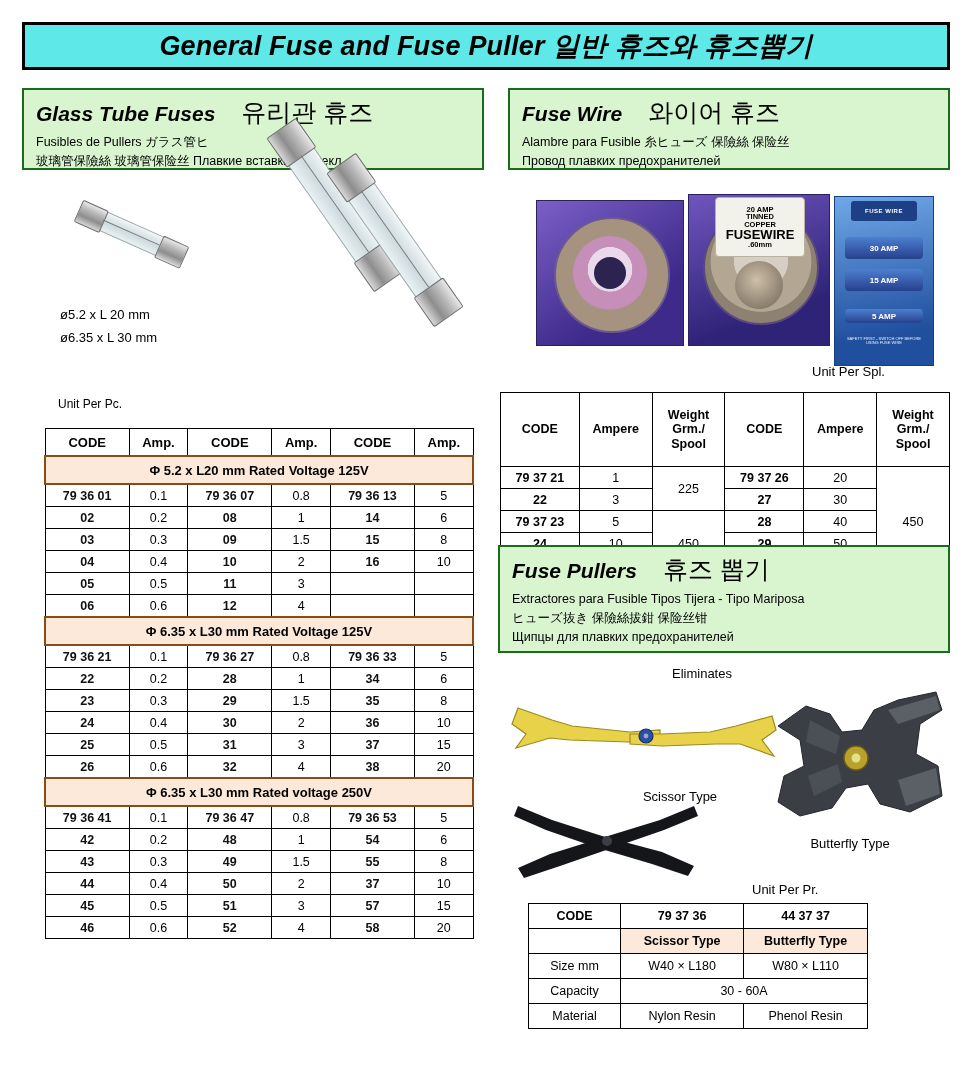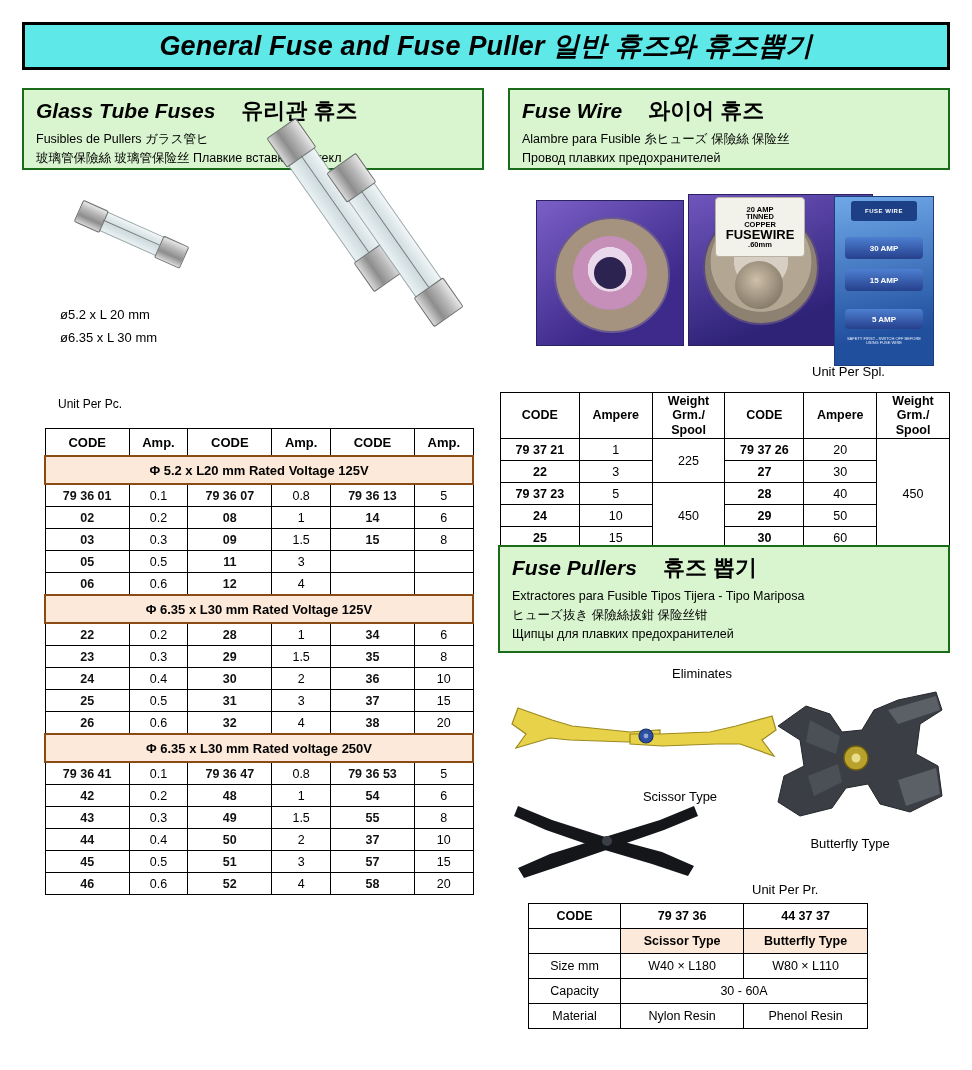--- a/index.html
+++ b/index.html
@@ -26,21 +26,21 @@
   }
 
   
   .sec-box{
     position:absolute;border:2px solid #1a6b1a;background:#d9f5cf;
     box-sizing:border-box;padding:6px 12px;
   }
   .sec-title{
     font-size:21px;font-weight:bold;font-style:italic;display:flex;align-items:baseline;gap:26px;
   }
-  .sec-title .kr{font-style:normal;font-size:22px;font-weight:bold;}
+  .sec-title .kr{font-style:normal;font-size:25px;font-weight:normal;}
   .sec-sub{font-size:12.5px;margin-top:4px;line-height:1.45;}
 
   
   .lbl{position:absolute;font-size:13px;}
   .lbl.sm{font-size:12px;}
 
   
   table{border-collapse:collapse;}
   .tbl{position:absolute;font-size:12.5px;}
   .tbl td,.tbl th{border:1px solid #000;text-align:center;padding:2px 4px;font-weight:normal;}
@@ -50,21 +50,21 @@
   #glass-table td{height:17px;}
   #glass-table .hdr td{font-weight:bold;font-size:13px;height:22px;background:#fff;}
   #glass-table .code{font-weight:bold;color:#111;}
   #glass-table .band td{
     background:#fde9d9;font-weight:bold;font-size:13px;height:22px;border:2px solid #8a4b14;
   }
 
   
   #wire-table{left:500px;top:392px;width:450px;font-size:12.5px;}
   #wire-table td{height:17px;}
-  #wire-table .hdr td{font-weight:bold;height:auto;padding:1px 4px;line-height:1.15;}
+  #wire-table .hdr td{font-weight:bold;height:auto;padding:15px 4px;line-height:1.15;}
   #wire-table .code{font-weight:bold;}
 
   
   #puller-table{left:528px;top:903px;width:340px;font-size:12.5px;}
   #puller-table td{height:20px;}
   #puller-table .type td.t{background:#fde9d9;font-weight:bold;}
 
   
   .img-area{position:absolute;}
 
@@ -166,40 +166,56 @@
     </tr>
     <tr>
       <td class="code">03</td>
       <td>0.3</td>
       <td class="code">09</td>
       <td>1.5</td>
       <td class="code">15</td>
       <td>8</td>
     </tr>
     <tr>
+      <td class="code">04</td>
+      <td>0.4</td>
+      <td class="code">10</td>
+      <td>2</td>
+      <td class="code">16</td>
+      <td>10</td>
+    </tr>
+    <tr>
       <td class="code">05</td>
       <td>0.5</td>
       <td class="code">11</td>
       <td>3</td>
       <td></td>
       <td></td>
     </tr>
     <tr>
       <td class="code">06</td>
       <td>0.6</td>
       <td class="code">12</td>
       <td>4</td>
       <td></td>
       <td></td>
     </tr>
 
     <tr class="band">
       <td colspan="6">Φ 6.35 x L30 mm Rated Voltage 125V</td>
     </tr>
     <tr>
+      <td class="code">79 36 21</td>
+      <td>0.1</td>
+      <td class="code">79 36 27</td>
+      <td>0.8</td>
+      <td class="code">79 36 33</td>
+      <td>5</td>
+    </tr>
+    <tr>
       <td class="code">22</td>
       <td>0.2</td>
       <td class="code">28</td>
       <td>1</td>
       <td class="code">34</td>
       <td>6</td>
     </tr>
     <tr>
       <td class="code">23</td>
       <td>0.3</td>
@@ -297,21 +313,21 @@
   </div>
 
   <div class="img-area" style="left:536px;top:194px;width:396px;height:150px;">
 
     <div class="photo" style="left:0;top:6px;width:146px;height:144px;background:linear-gradient(145deg,#7b5fc7,#3d2a8a 70%);border:1px solid #2b2060;">
       <div class="spool" style="left:17px;top:16px;width:112px;height:112px;background:radial-gradient(circle at 50% 45%,#f0e6dc 0 16%,#c9b9a6 17% 26%,#b4a392 27% 33%,#a6937f 34% 100%);border:2px solid #6a5a8f;"></div>
       <div class="spool" style="left:36px;top:35px;width:74px;height:74px;background:radial-gradient(circle at 50% 45%,#e9d9ea 0 40%,#c58fb9 41% 70%,#a9739f 100%);"></div>
       <div class="spool" style="left:57px;top:56px;width:32px;height:32px;background:#2d2350;"></div>
     </div>
 
-    <div class="photo" style="left:152px;top:0;width:140px;height:150px;background:linear-gradient(160deg,#6f55bd,#2f2378 75%);border:1px solid #2b2060;padding-left:43px;">
+    <div class="photo" style="left:152px;top:0;width:140px;height:150px;background:linear-gradient(160deg,#6f55bd,#2f2378 75%);border:1px solid #2b2060;">
       <div class="spool" style="left:14px;top:14px;width:112px;height:112px;background:radial-gradient(circle at 50% 45%,#d7cfc3 0 32%,#b3a793 33% 60%,#8d8271 61% 100%);border:2px solid #59497f;"></div>
       <div style="position:absolute;left:26px;top:2px;width:88px;height:58px;background:#f2f1ea;border:1px solid #b9b2a2;border-radius:4px;display:flex;flex-direction:column;align-items:center;justify-content:center;line-height:1.0;">
         <span style="font-size:7.5px;font-weight:bold;">20 AMP</span>
         <span style="font-size:7.5px;font-weight:bold;">TINNED</span>
         <span style="font-size:7.5px;font-weight:bold;">COPPER</span>
         <span style="font-size:13px;font-weight:bold;">FUSEWIRE</span>
         <span style="font-size:7.5px;font-weight:bold;">.60mm</span>
       </div>
       <div style="position:absolute;left:46px;top:66px;width:48px;height:48px;border-radius:50%;background:radial-gradient(circle at 45% 40%,#cdbfa8,#6e6354);"></div>
     </div>
@@ -319,21 +335,21 @@
     <div class="photo" style="left:298px;top:2px;width:98px;height:168px;background:linear-gradient(170deg,#6fa8e8,#204f9e 80%);border:1px solid #1b3f7d;">
       <div style="position:absolute;left:16px;top:4px;width:66px;height:20px;background:#1c3f86;border-radius:3px;display:flex;align-items:center;justify-content:center;">
         <span style="color:#fff;font-size:6px;font-weight:bold;letter-spacing:.5px;">FUSE WIRE</span>
       </div>
       <div style="position:absolute;left:10px;top:40px;width:78px;height:22px;background:linear-gradient(#4d7fd0,#26408c);border-radius:4px;display:flex;align-items:center;justify-content:center;">
         <span style="color:#fff;font-size:8px;font-weight:bold;">30 AMP</span>
       </div>
       <div style="position:absolute;left:10px;top:72px;width:78px;height:22px;background:linear-gradient(#4d7fd0,#26408c);border-radius:4px;display:flex;align-items:center;justify-content:center;">
         <span style="color:#fff;font-size:8px;font-weight:bold;">15 AMP</span>
       </div>
-      <div style="position:absolute;left:10px;top:112px;width:78px;height:20px;background:linear-gradient(#4d7fd0,#26408c);border-radius:4px;display:flex;align-items:center;justify-content:center;">
+      <div style="position:absolute;left:10px;top:112px;width:78px;height:14px;background:linear-gradient(#4d7fd0,#26408c);border-radius:4px;display:flex;align-items:center;justify-content:center;">
         <span style="color:#fff;font-size:8px;font-weight:bold;">5 AMP</span>
       </div>
       <div style="position:absolute;left:8px;top:136px;width:82px;height:16px;display:flex;align-items:center;justify-content:center;text-align:center;">
         <span style="color:#e8eefb;font-size:4px;line-height:1.1;">SAFETY FIRST - SWITCH OFF BEFORE USING FUSE WIRE</span>
       </div>
     </div>
   </div>
 
   <div class="lbl" style="left:812px;top:364px;">Unit Per Spl.</div>
 

